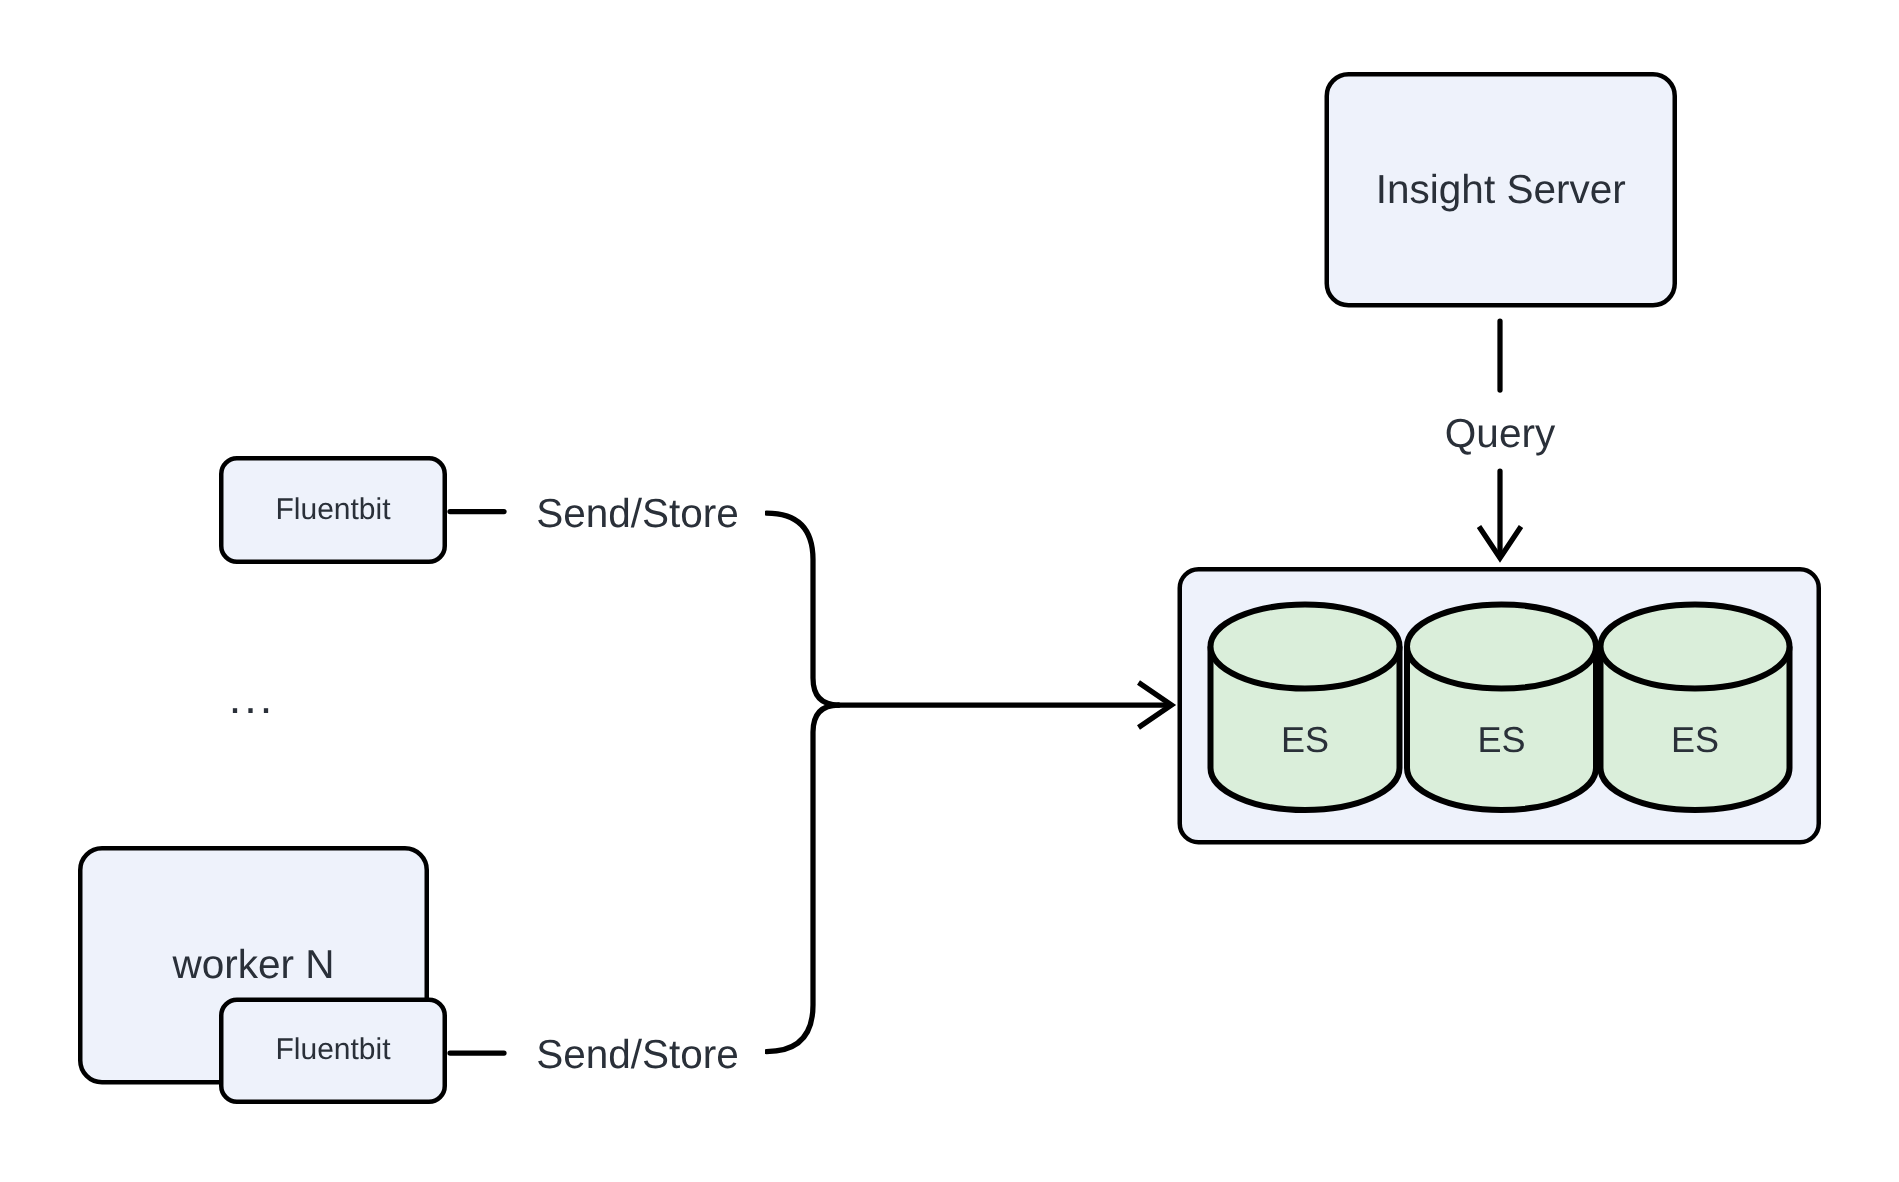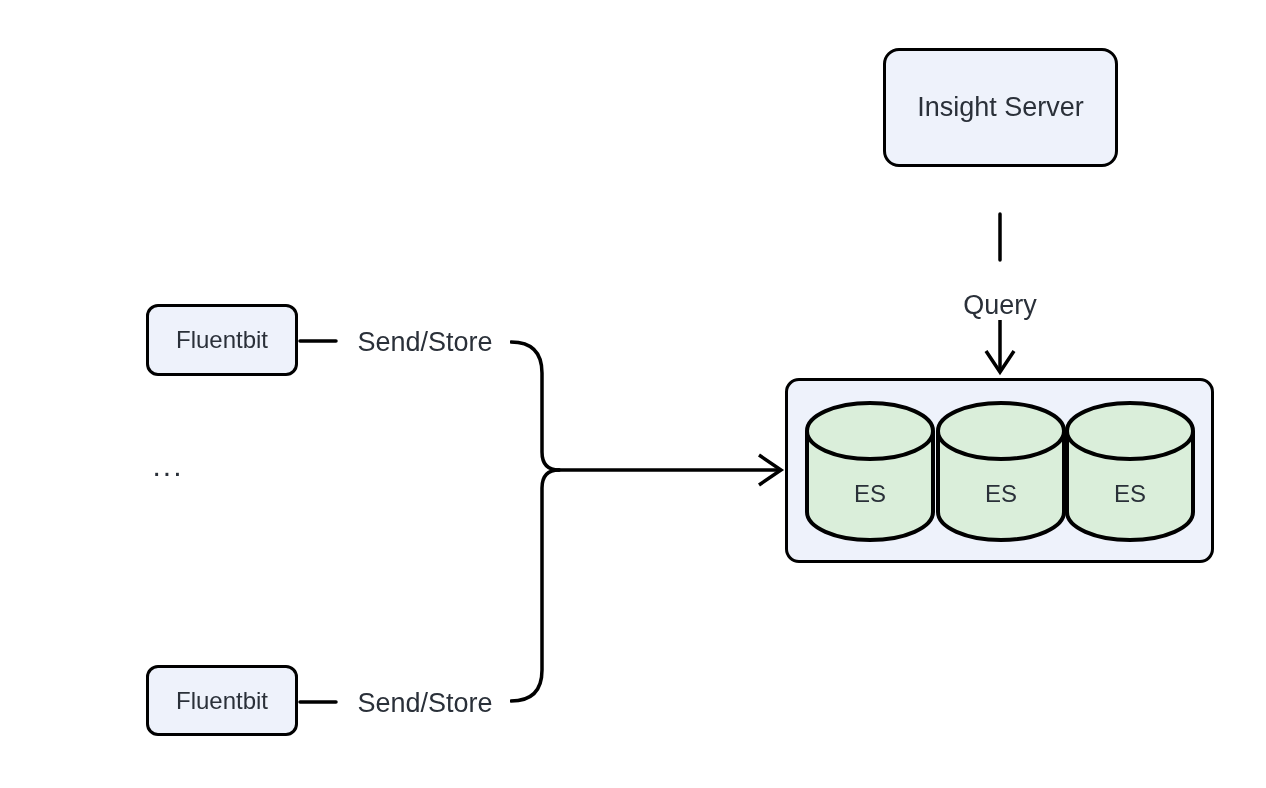--- a/index.html
+++ b/index.html
@@ -28,32 +28,32 @@
     justify-content: center;
     z-index: 1;
     text-align: center;
   }
   .node-big {
     border-radius: 16px;
     font-size: 27px;
   }
   .node-small {
     border-radius: 12px;
-    font-size: 24px;
+    font-size: 20px;
     z-index: 2;
   }
   .node-container {
     border-radius: 14px;
     z-index: 1;
   }
   #node-master        { left: 52px;  top: 207px; width: 234px; height: 158px; }
   #node-master-fb     { left: 146px; top: 304px; width: 152px; height: 72px;  }
   #node-worker        { left: 52px;  top: 564px; width: 234px; height: 159px; }
   #node-worker-fb     { left: 146px; top: 665px; width: 152px; height: 71px;  }
-  #node-insight       { left: 883px; top: 48px;  width: 235px; height: 119px; }
+  #node-insight       { left: 883px; top: 48px;  width: 235px; height: 157px; }
   #node-es-container  { left: 785px; top: 378px; width: 429px; height: 185px; }
 
   .overlay {
     position: absolute;
     left: 0; top: 0;
     width: 1266px;
     height: 788px;
     z-index: 3;
     pointer-events: none;
   }
@@ -80,41 +80,44 @@
     color: #2a3039;
     display: flex;
     align-items: center;
     justify-content: center;
     text-align: center;
     white-space: nowrap;
   }
   .edge-label { font-size: 27px; background: #ffffff; }
   #label-send-top    { left: 340px; top: 327px; width: 170px; height: 30px; }
   #label-send-bottom { left: 340px; top: 688px; width: 170px; height: 30px; }
-  #label-query       { left: 950px; top: 290px; width: 100px; height: 30px; }
+  #label-query       { left: 950px; top: 274px; width: 100px; height: 30px; }
   #label-ellipsis    { left: 128px; top: 448px; width: 80px;  height: 36px; font-size: 30px; letter-spacing: 2px; }
   .es-label {
     font-size: 24px;
     width: 90px;
     height: 34px;
     top: 477px;
   }
   #label-es-0 { left: 825px;  }
   #label-es-1 { left: 956px;  }
   #label-es-2 { left: 1085px; }
 </style>
 </head>
 <body>
 
 <div class="canvas">
 
   <div class="node node-small" id="node-master-fb">
     <span>Fluentbit</span>
   </div>
 
+  <div class="node node-big" id="node-worker">
+    <span>worker N</span>
+  </div>
   <div class="node node-small" id="node-worker-fb">
     <span>Fluentbit</span>
   </div>
 
   <div class="node node-big" id="node-insight">
     <span>Insight Server</span>
   </div>
 
   <div class="node node-container" id="node-es-container"></div>
 

